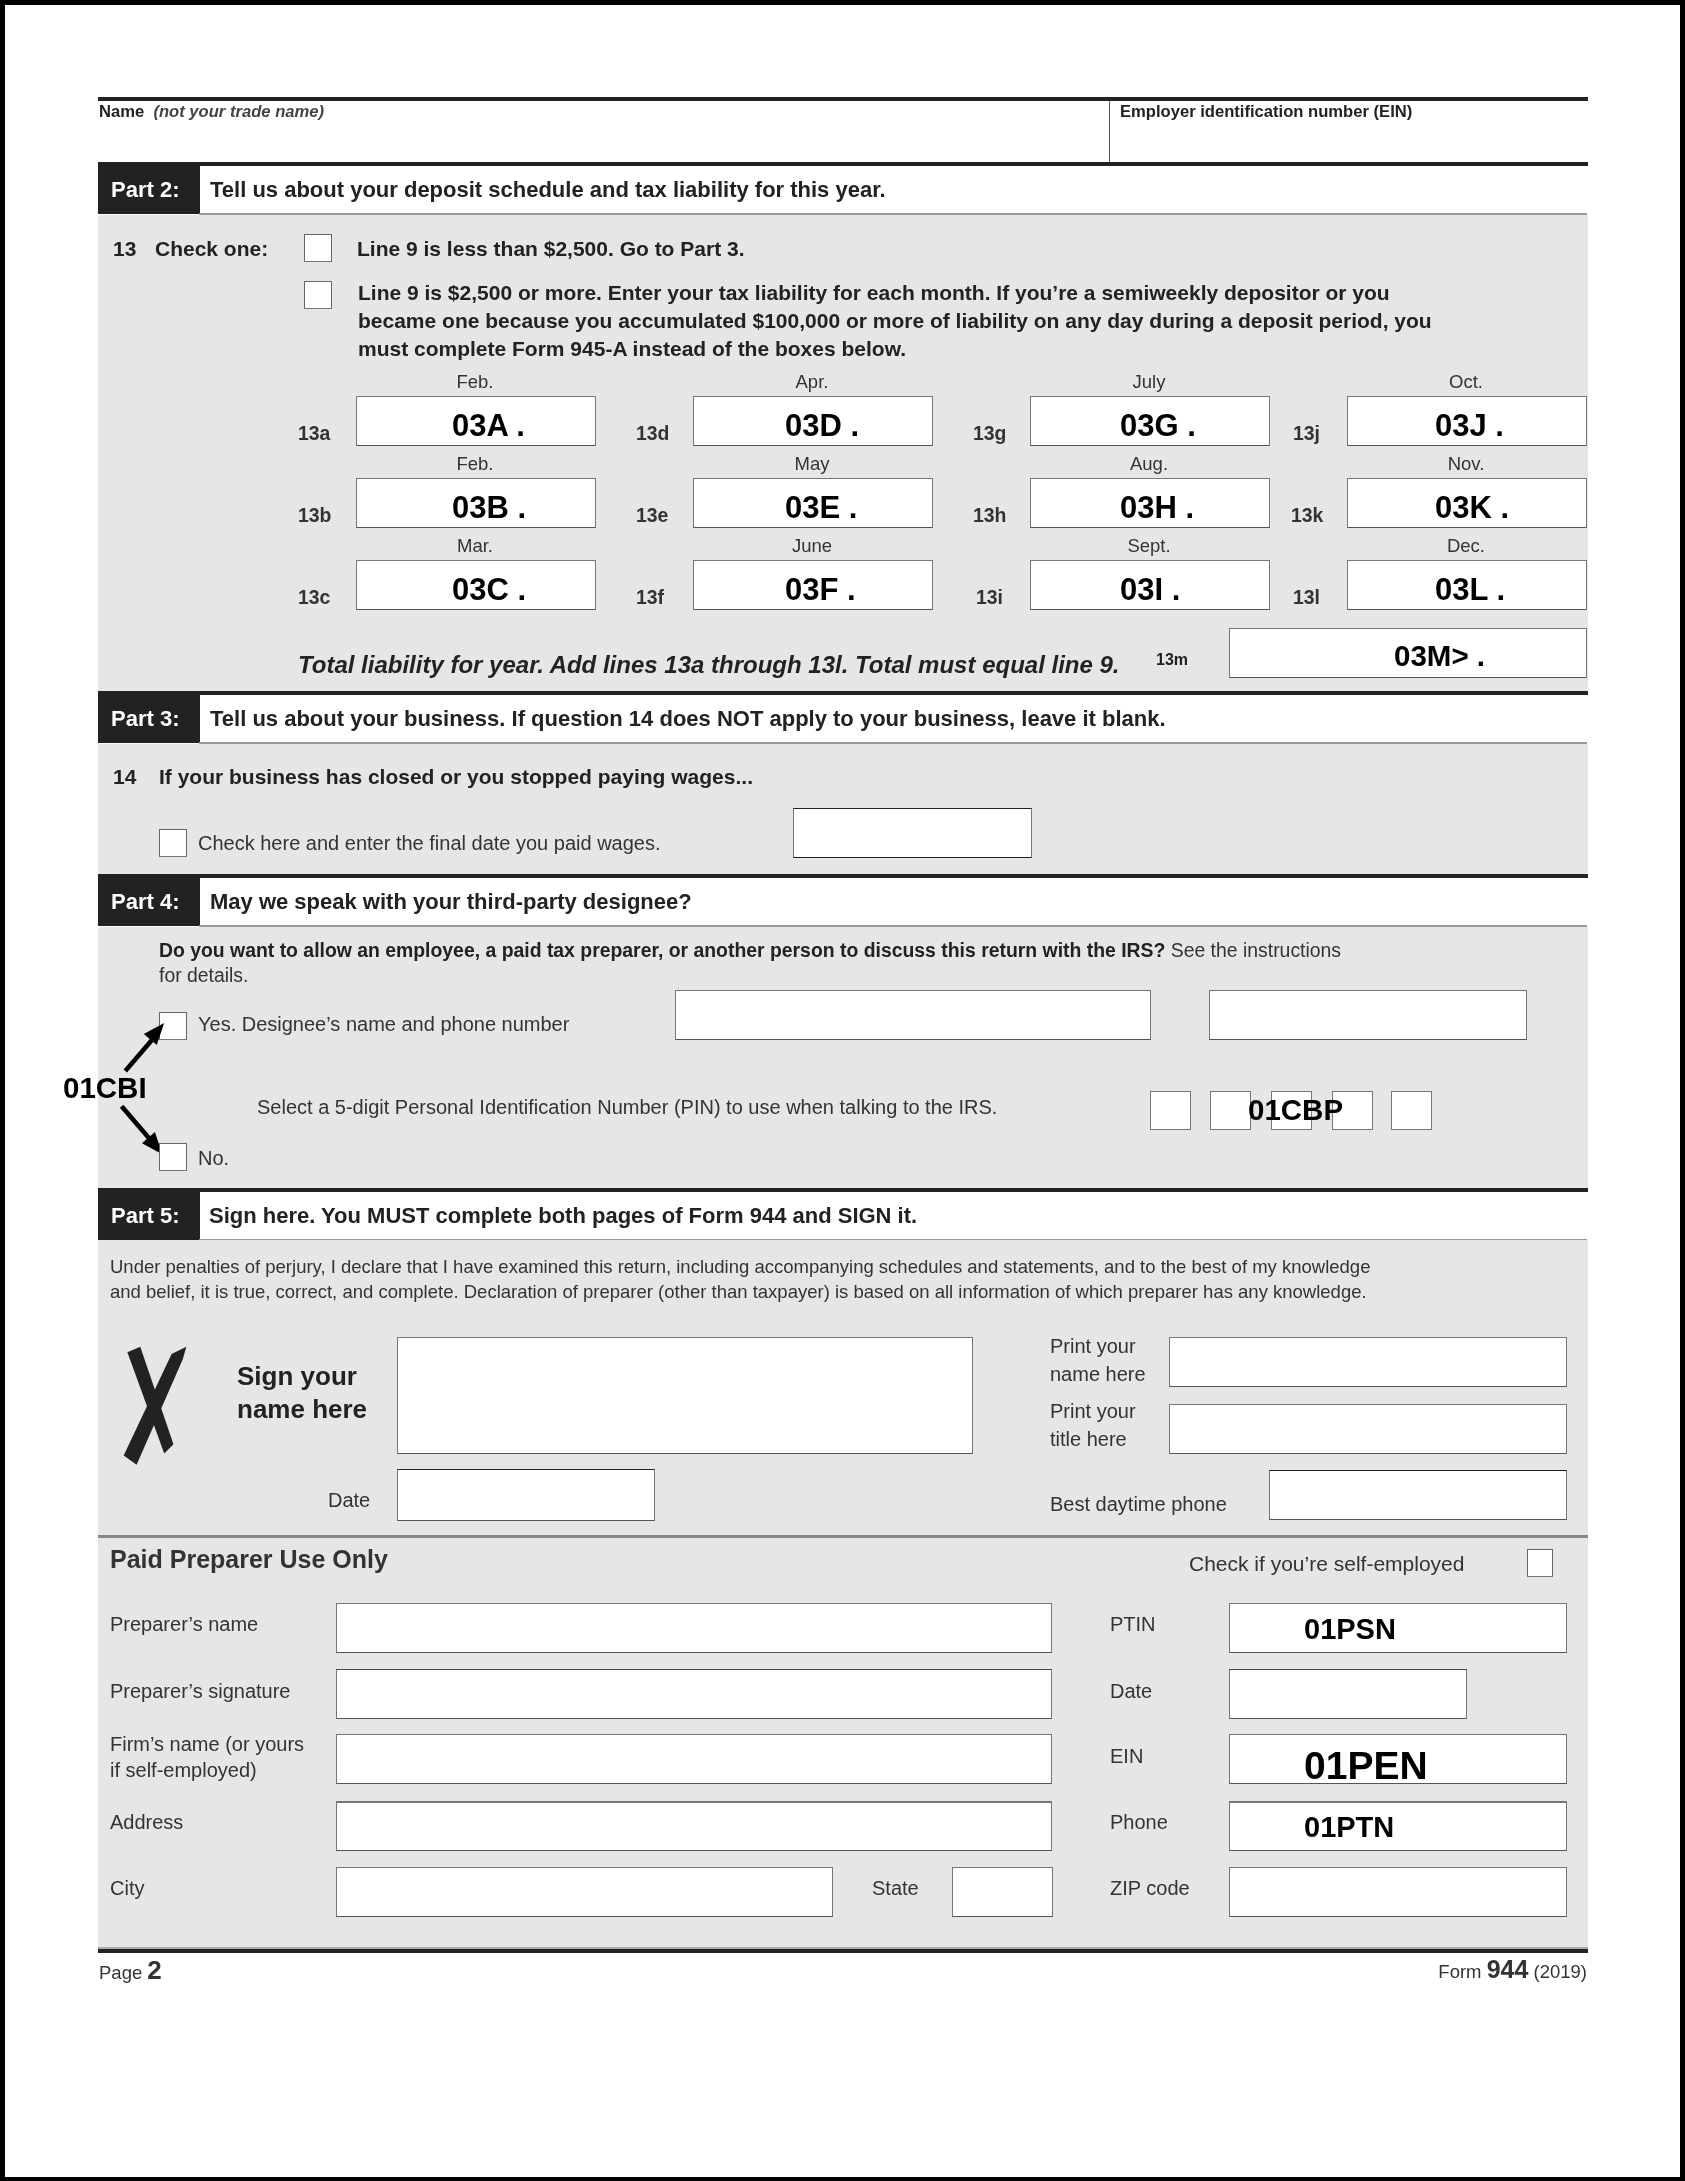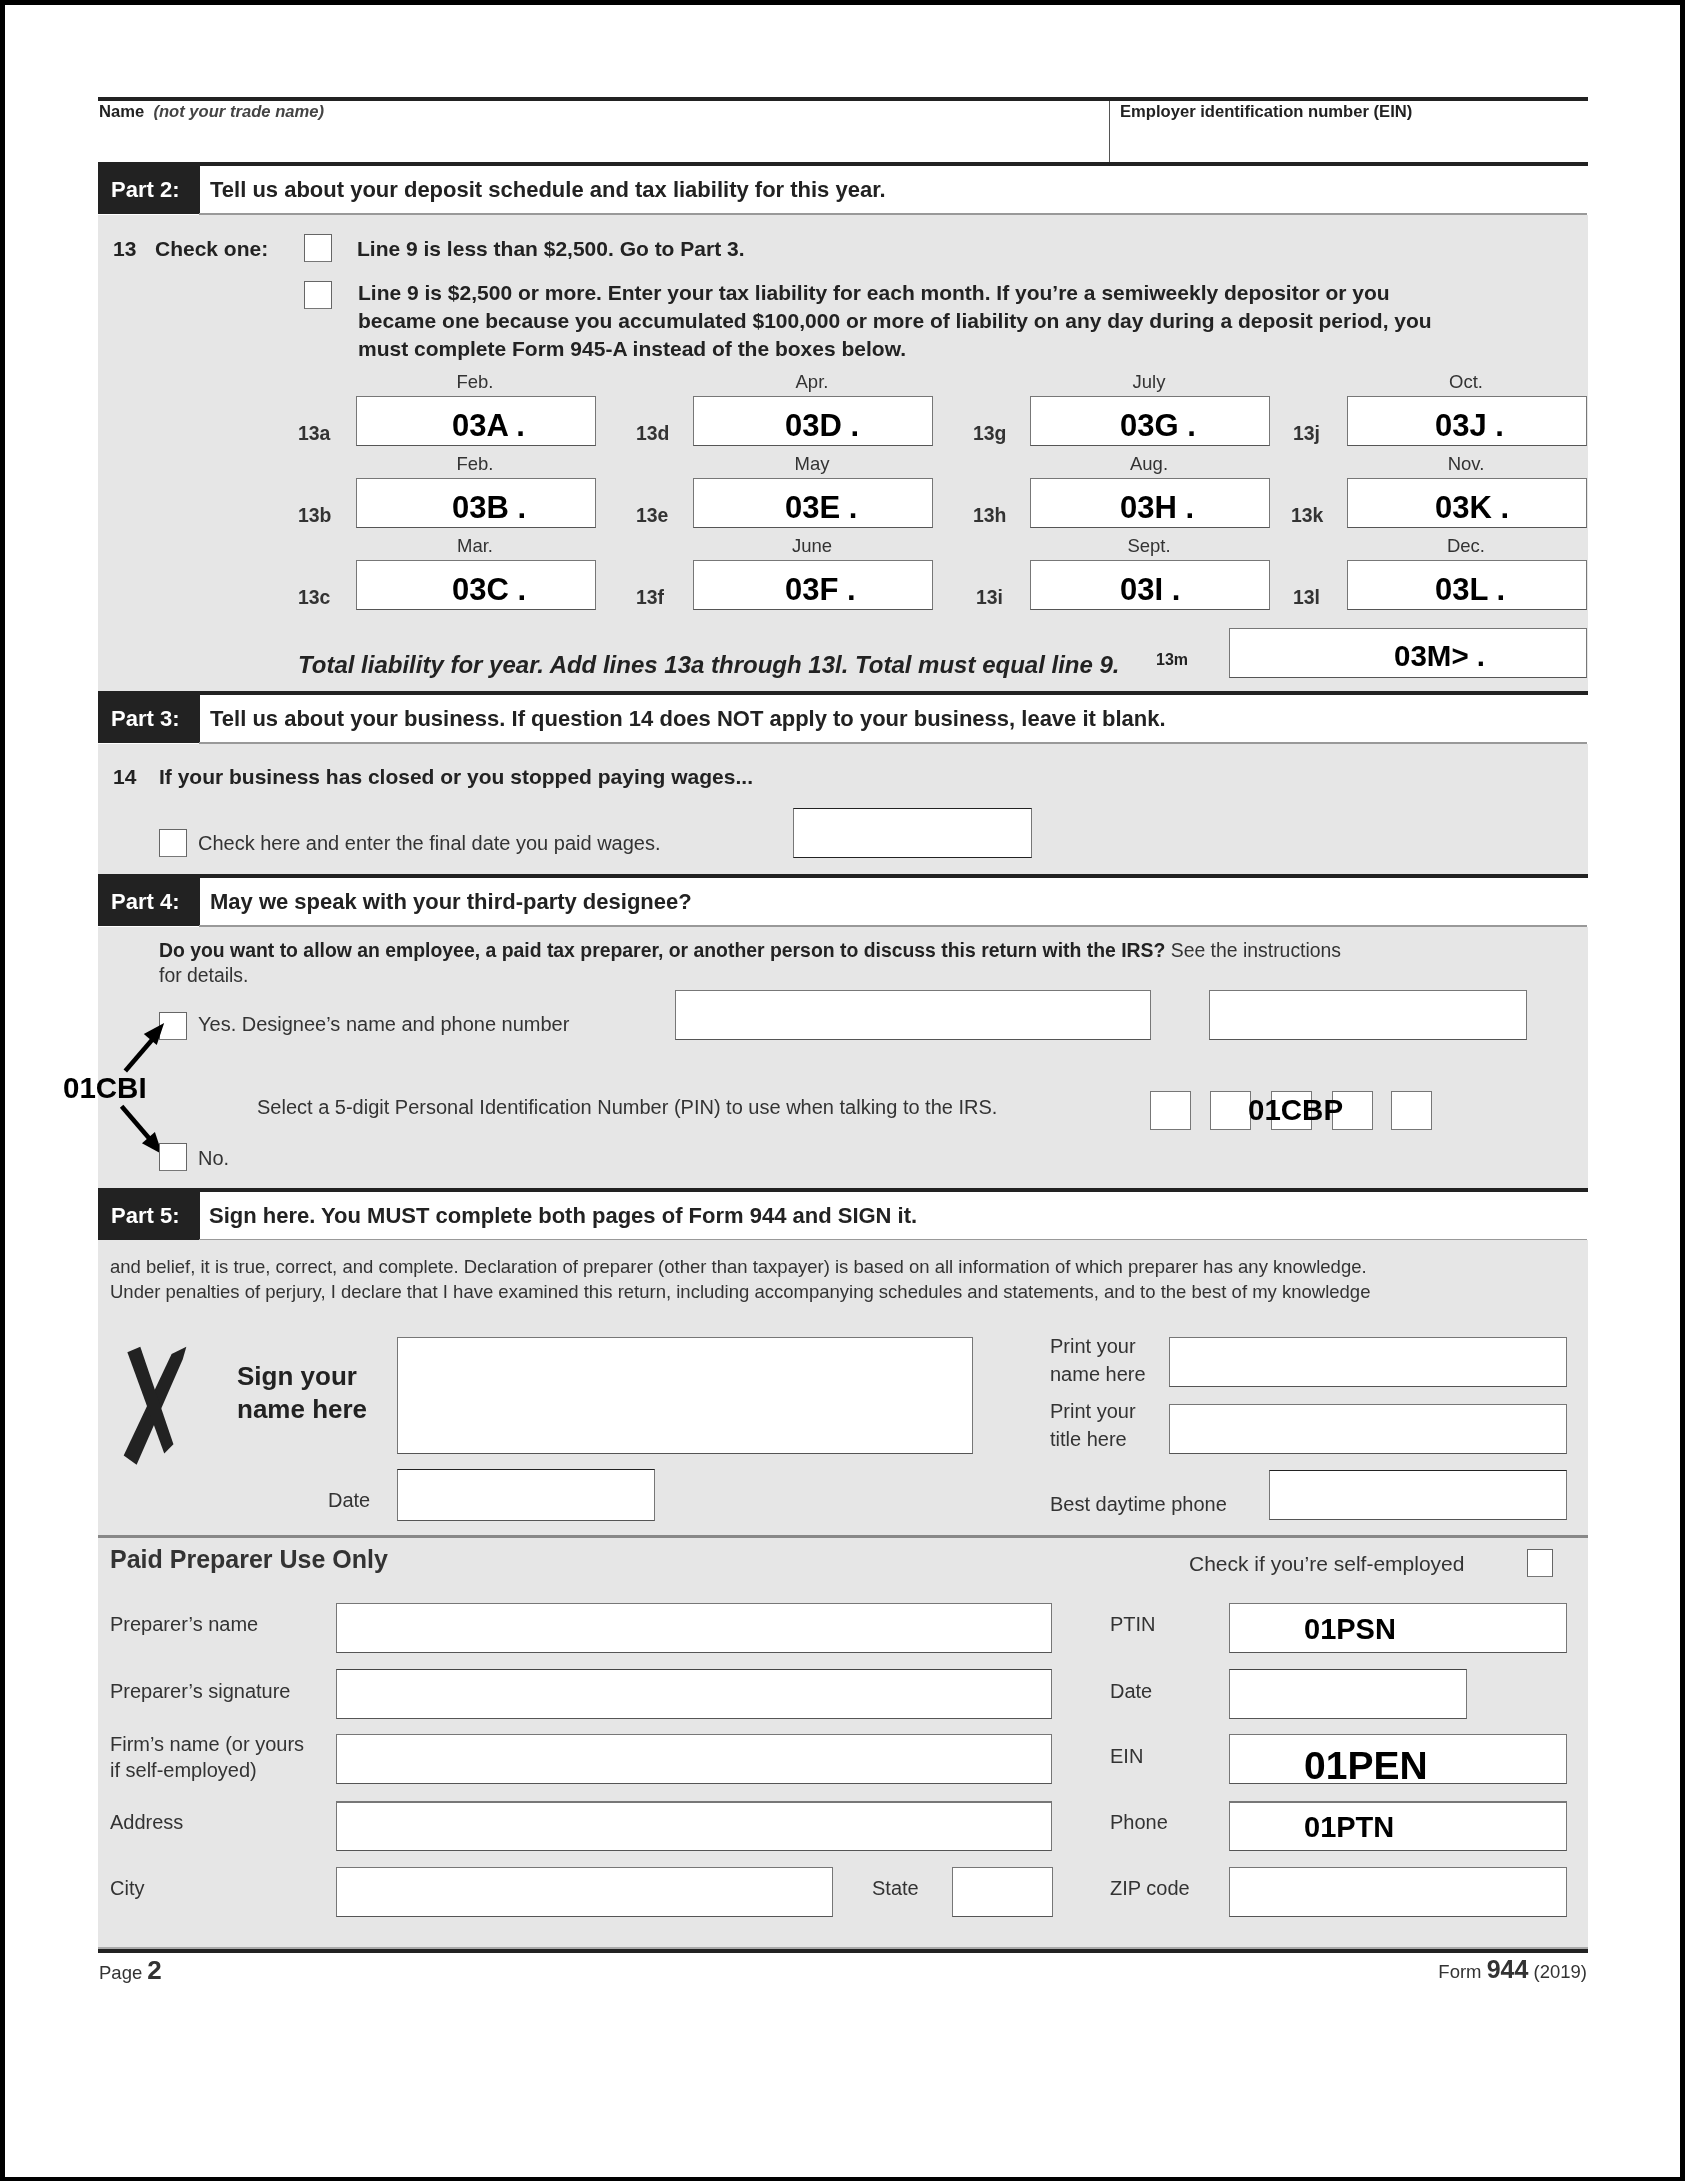--- a/index.html
+++ b/index.html
@@ -200,22 +200,22 @@
 <div class="cb" style="left:159px;top:1143px;"></div>
 <div class="txt lbl" style="left:198px;top:1147px;">No.</div>
 
 <div class="rule-thick" style="left:98px;top:1188px;width:1490px;height:3.7px;"></div>
 <div class="part-tag" style="left:98px;top:1192px;width:102px;height:48px;">Part 5:</div>
 <div class="part-title" style="left:209px;top:1192px;height:48px;">Sign here. You MUST complete both pages of Form 944 and SIGN it.</div>
 <div class="rule-thin" style="left:199px;top:1239px;width:1388px;height:1.8px;"></div>
 <div class="shade" style="left:98px;top:1240px;width:1490px;height:295px;"></div>
 
 <div class="para-n" style="left:110px;top:1254px;font-size:18.5px;">
+  <div>Under penalties of perjury, I declare that I have examined this return, including accompanying schedules and statements, and to the best of my knowledge</div>
   <div>and belief, it is true, correct, and complete. Declaration of preparer (other than taxpayer) is based on all information of which preparer has any knowledge.</div>
-  <div>Under penalties of perjury, I declare that I have examined this return, including accompanying schedules and statements, and to the best of my knowledge</div>
 </div>
 
 <svg class="abs" style="left:116px;top:1343px;" width="102" height="129" viewBox="0 0 110 140">
   <path d="M8,122 L60,12 L76,4 L72,18 L22,132 Z" fill="#222"></path>
   <path d="M12,10 L26,4 L62,110 L52,120 Z" fill="#222"></path>
 </svg>
 <div class="txt bold" style="left:237px;top:1360px;font-size:26px;line-height:33px;white-space:normal;">
   <div>Sign your</div>
   <div>name here</div>
 </div>

